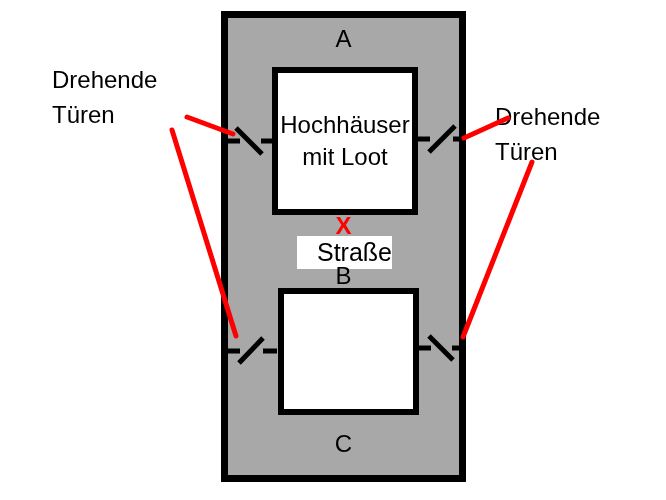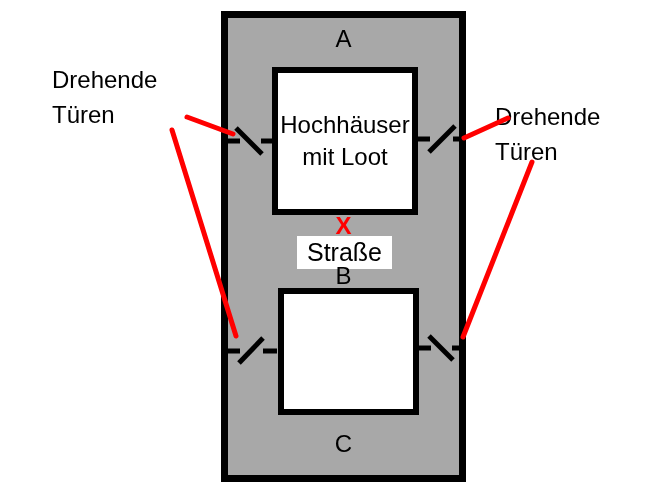--- a/index.html
+++ b/index.html
@@ -73,21 +73,21 @@
   }
   .street-label {
     position: absolute;
     left: 297px;
     top: 236px;
     width: 95px;
     height: 33px;
     background: var(--room-fill, #ffffff);
     display: flex;
     align-items: center;
-    justify-content: center;
+    justify-content: flex-end;
     font-size: 25px;
   }
   .caption {
     position: absolute;
     width: 160px;
     text-align: left;
     font-size: 24px;
     line-height: 35px;
   }
   .caption-left { left: 52px; top: 62px; }

